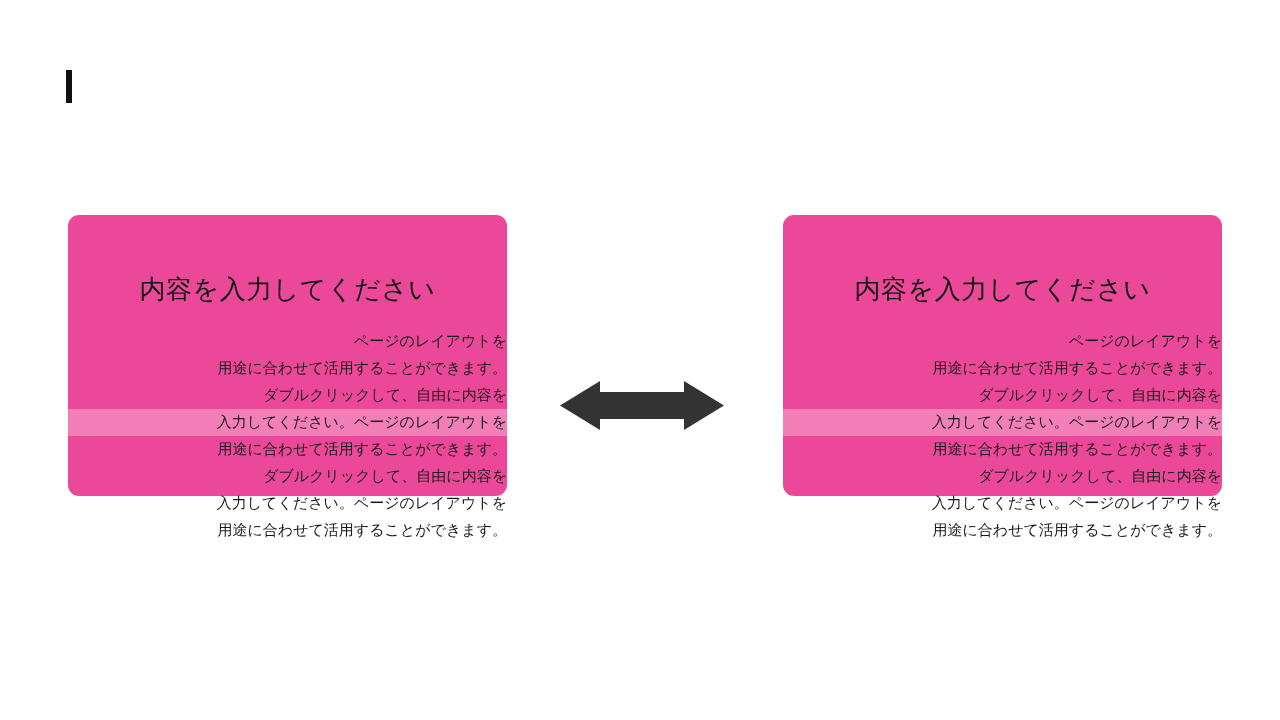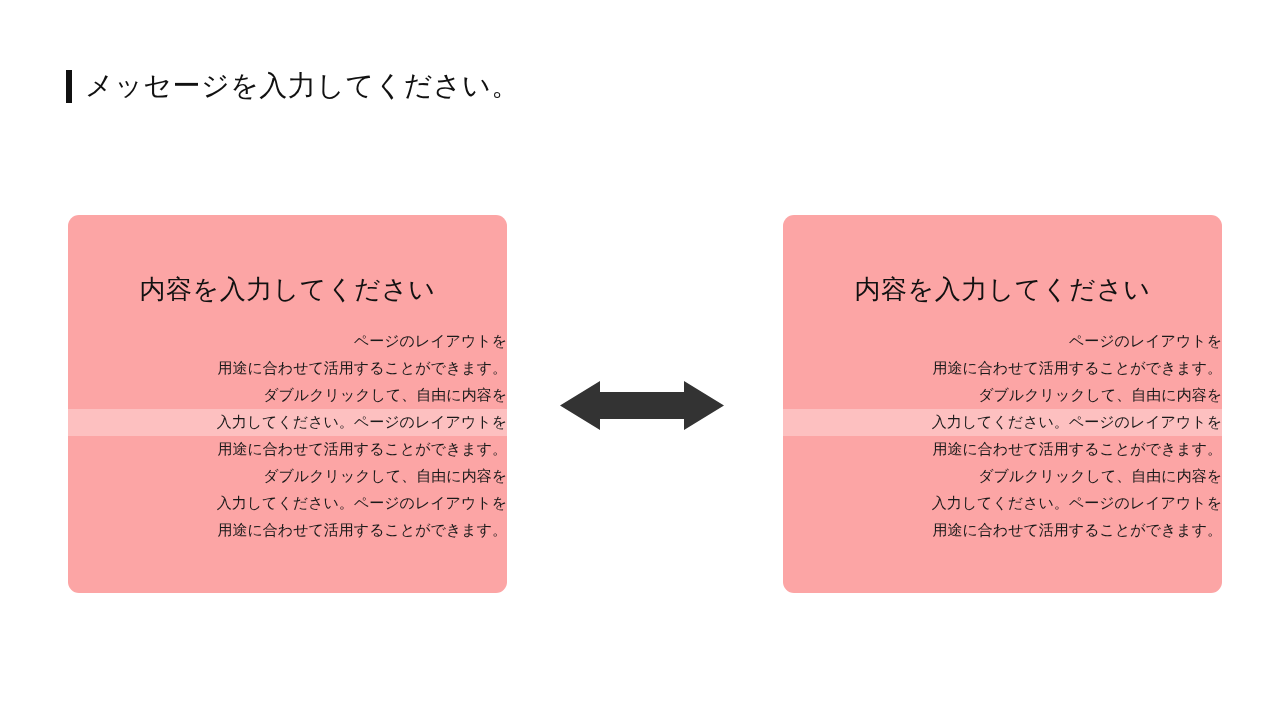--- a/index.html
+++ b/index.html
@@ -37,22 +37,22 @@
     color: #111111;
     letter-spacing: 0.5px;
     white-space: nowrap;
   }
 
   
   .card {
     position: absolute;
     top: 215px;
     width: 439px;
-    height: 378px;
-    background: #fca5a5;
+    height: 281px;
+    background: #ec4899;
     border-radius: 11px;
     box-sizing: border-box;
   }
   #card-left  { left: 68px;  }
   #card-right { left: 783px; }
 
   .card-heading {
     position: absolute;
     left: 0;
     right: 0;
@@ -95,21 +95,20 @@
     display: block;
     width: 164px;
     height: 55px;
   }
 </style>
 </head>
 <body>
 
 <div id="slide-title">
   <div id="title-accent"></div>
-  <div id="title-text">メッセージを入力してください。</div>
 </div>
 
 <div class="card" id="card-left">
   <div class="card-heading">内容を入力してください</div>
   <div class="card-body">
     <span class="line">ページのレイアウトを</span>
     <span class="line">用途に合わせて活用することができます。</span>
     <span class="line">ダブルクリックして、自由に内容を</span>
     <span class="line highlight">入力してください。ページのレイアウトを</span>
     <span class="line">用途に合わせて活用することができます。</span>

